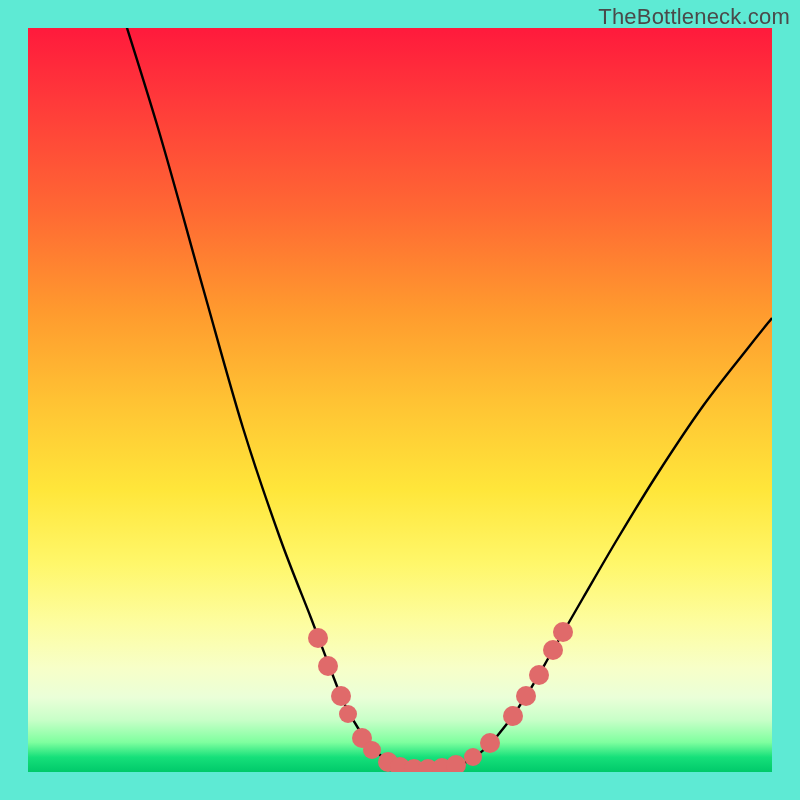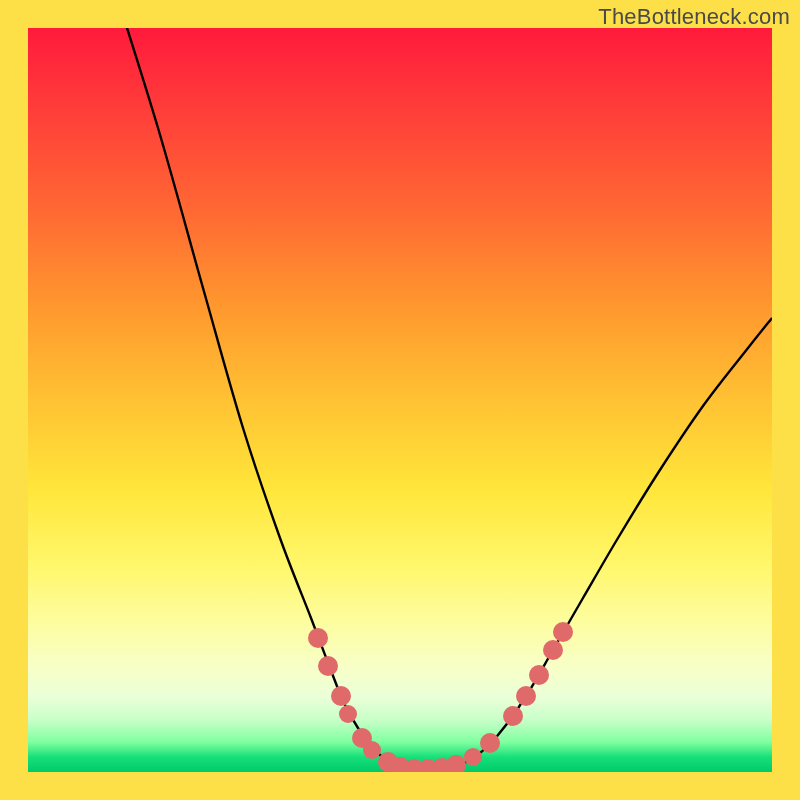--- a/index.html
+++ b/index.html
@@ -8,21 +8,21 @@
     width: 800px;
     height: 800px;
     background: #000;
     overflow: hidden;
     font-family: Arial, Helvetica, sans-serif;
   }
   .frame {
     position: absolute;
     left: 0; top: 0;
     width: 800px; height: 800px;
-    background: #fde047;
+    background: #5eead4;
   }
   .plot {
     position: absolute;
     left: 28px;
     top: 28px;
     width: 744px;
     height: 744px;
     overflow: hidden;
   }
   .gradient {

